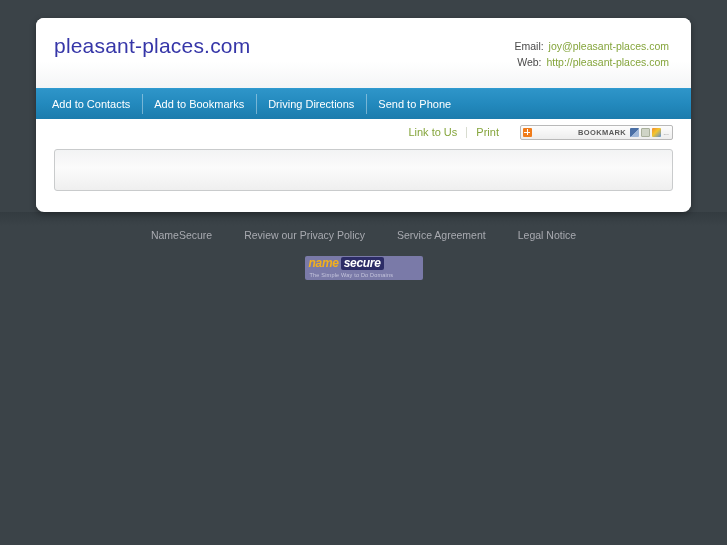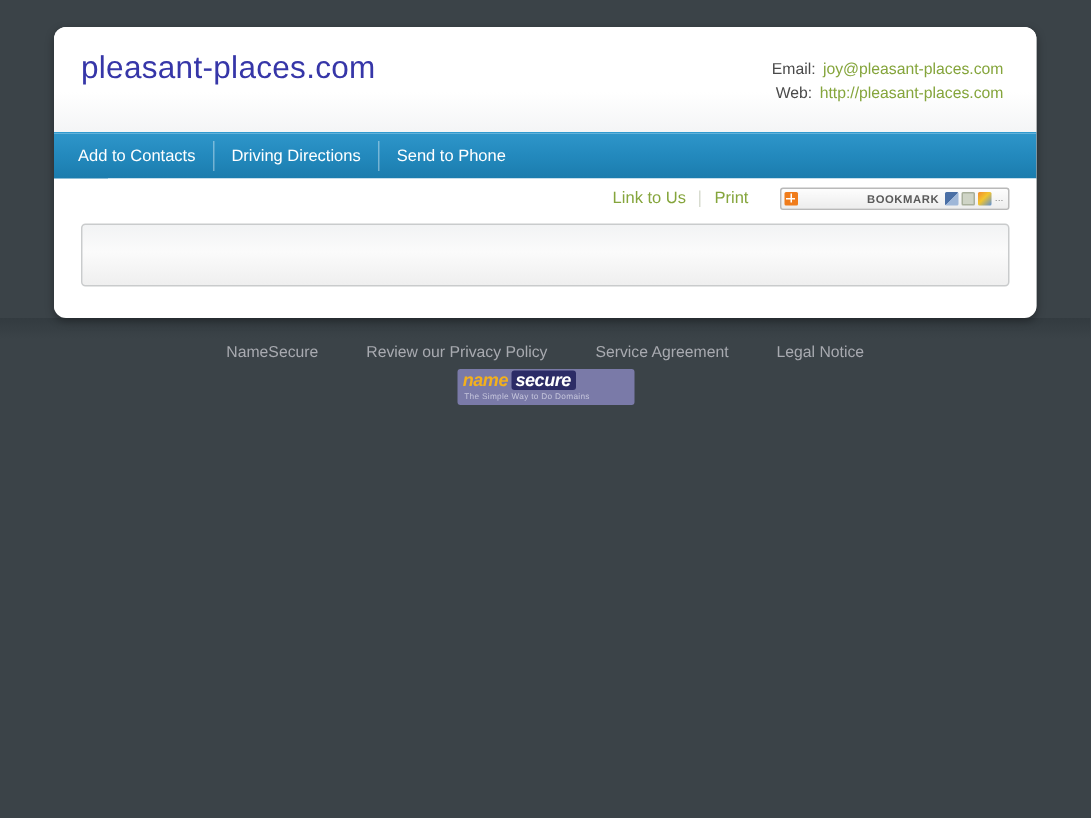--- a/index.html
+++ b/index.html
@@ -217,21 +217,21 @@
     font-size: 10.5px;
     color: #a8aab0;
     padding: 0 10px;
     cursor: pointer;
     white-space: nowrap;
     line-height: 18px;
   }
 
   
   .logo-wrap {
-    margin-top: 2px;
+    margin-top: 12px;
     display: flex;
     justify-content: center;
   }
   .ns-logo {
     width: 118px;
     height: 24px;
     background: #7a7aa8;
     border-radius: 2px;
     position: relative;
     overflow: hidden;
@@ -295,20 +295,23 @@
         <span class="contact-value">http://pleasant-places.com</span>
       </div>
     </div>
   </div>
 
   <div class="navbar">
     <div class="nav-item">
       <span>Add to Contacts</span>
     </div>
     <div class="nav-item">
+      <span>Add to Bookmarks</span>
+    </div>
+    <div class="nav-item">
       <span>Driving Directions</span>
     </div>
     <div class="nav-item">
       <span>Send to Phone</span>
     </div>
   </div>
 
   <div class="util-row">
     <div class="util-link">Link to Us</div>
     <div class="util-sep"></div>

